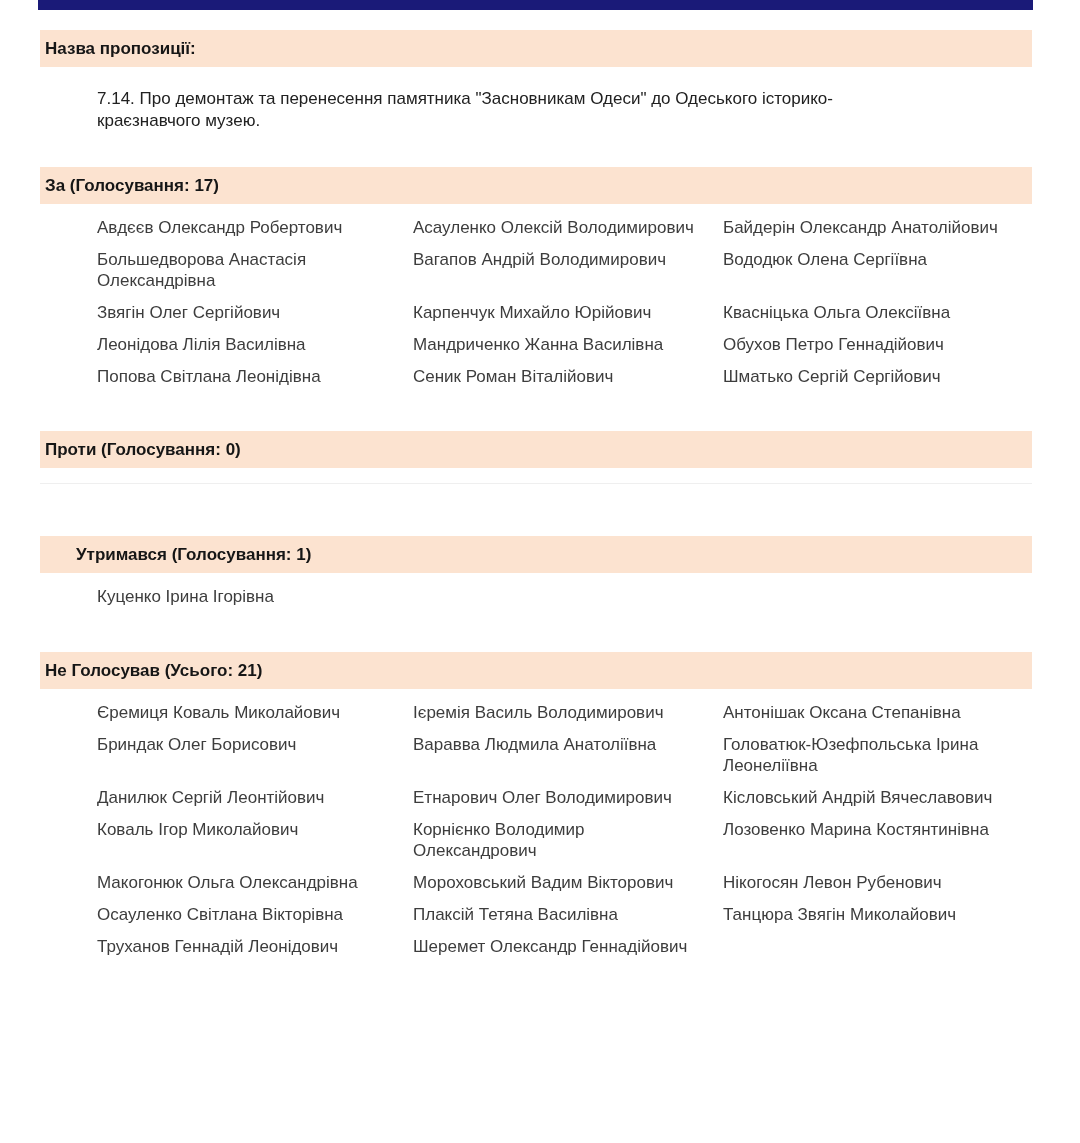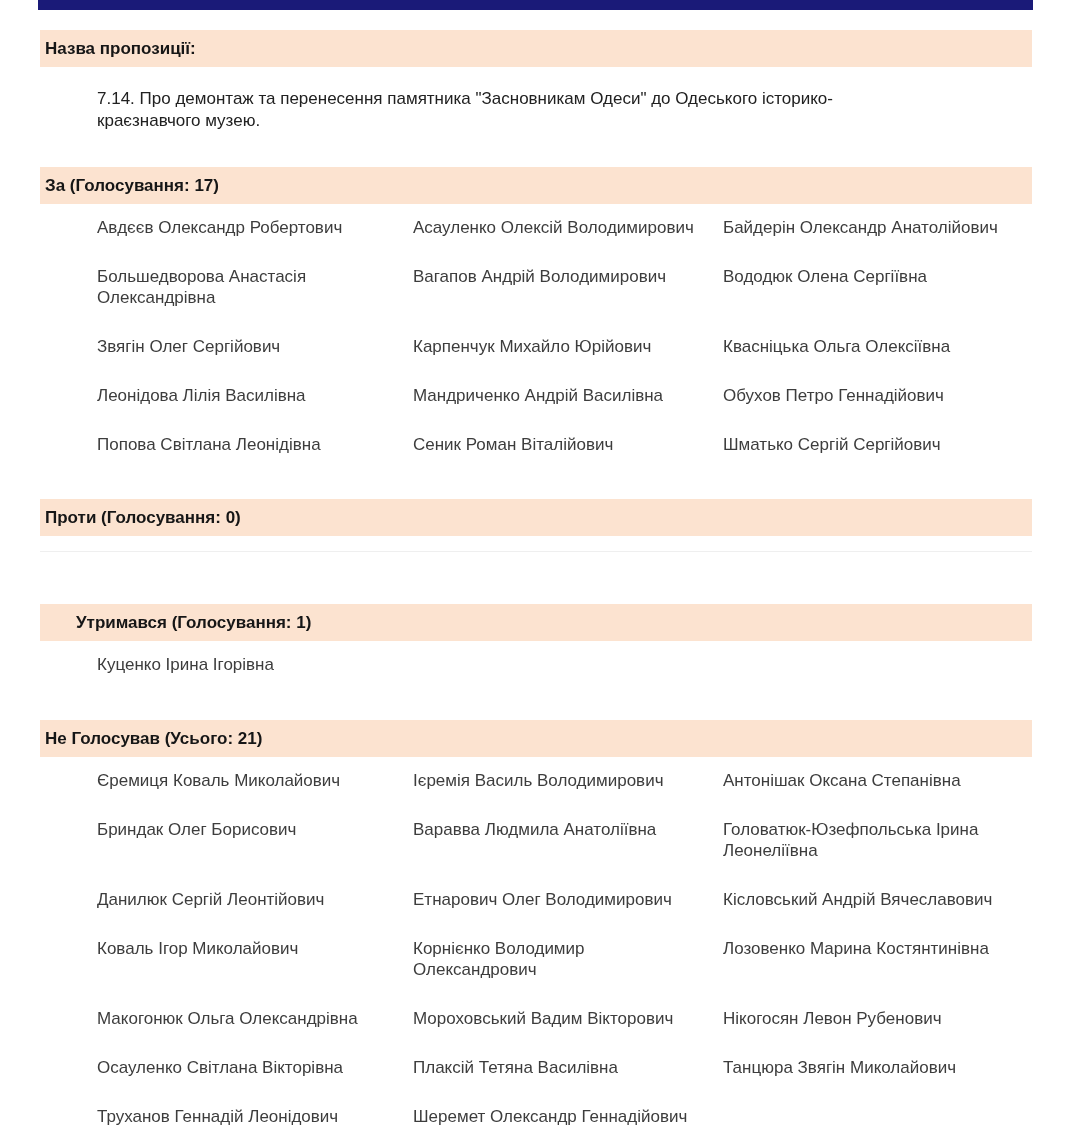--- a/index.html
+++ b/index.html
@@ -47,21 +47,21 @@
     font-weight: normal;
     color: #212121;
   }
   #sections .section:nth-child(1) .bar-header { margin-top: 35px; }
   #sections .section:nth-child(2) .bar-header { margin-top: 38px; }
   #sections .section:nth-child(3) .bar-header { margin-top: 52px; padding-left: 36px; }
   #sections .section:nth-child(4) .bar-header { margin-top: 39px; }
   .voter-grid {
     display: grid;
     grid-template-columns: 316px 310px auto;
-    row-gap: 28px;
+    row-gap: 11px;
     padding: 13px 6px 6px 57px;
     font-size: 17px;
     line-height: 21px;
     color: #3d3d3d;
   }
   .voter {
     padding-right: 28px;
   }
   .voter-grid.empty {
     min-height: 15px;
@@ -87,21 +87,21 @@
             <div class="voter">Авдєєв Олександр Робертович</div>
             <div class="voter">Асауленко Олексій Володимирович</div>
             <div class="voter">Байдерін Олександр Анатолійович</div>
             <div class="voter">Большедворова Анастасія Олександрівна</div>
             <div class="voter">Вагапов Андрій Володимирович</div>
             <div class="voter">Вододюк Олена Сергіївна</div>
             <div class="voter">Звягін Олег Сергійович</div>
             <div class="voter">Карпенчук Михайло Юрійович</div>
             <div class="voter">Квасніцька Ольга Олексіївна</div>
             <div class="voter">Леонідова Лілія Василівна</div>
-            <div class="voter">Мандриченко Андрій Василівна</div>
+            <div class="voter">Мандриченко Жанна Василівна</div>
             <div class="voter">Обухов Петро Геннадійович</div>
             <div class="voter">Попова Світлана Леонідівна</div>
             <div class="voter">Сеник Роман Віталійович</div>
             <div class="voter">Шматько Сергій Сергійович</div>
           </div>
         </div>
         <div class="section">
           <div class="bar-header">Проти (Голосування: 0)</div>
           <div class="voter-grid empty"></div>
         </div>

